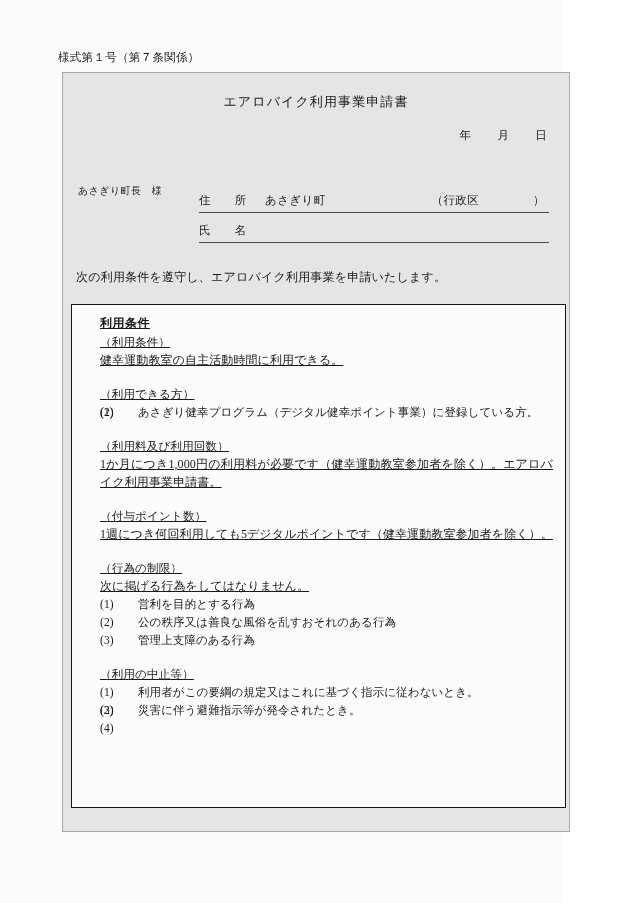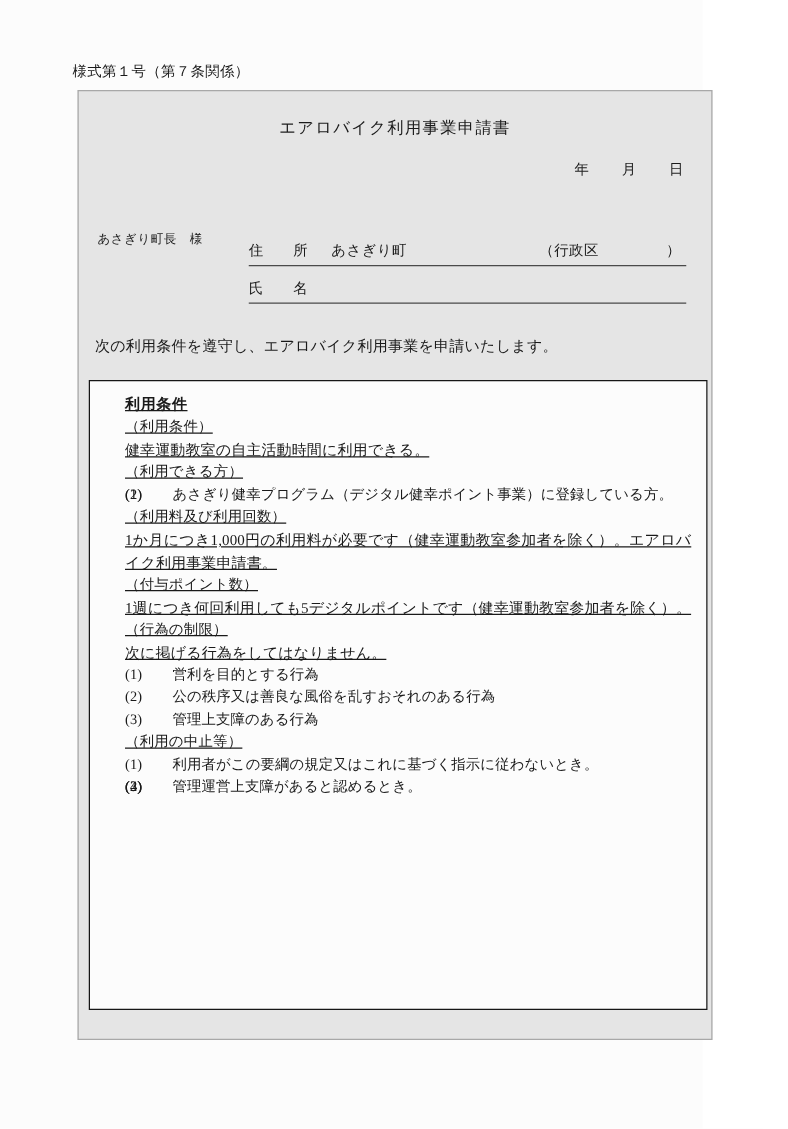--- a/index.html
+++ b/index.html
@@ -135,21 +135,21 @@
 
   .cond-title {
     font-size: 12px;
     font-weight: bold;
     letter-spacing: 0.5px;
     margin: 0 0 1px 0;
     line-height: 18px;
   }
 
   .cond-group { margin: 0; }
-  .cond-group + .cond-group { }
+  .cond-group + .cond-group { margin-top: 16px; }
 
   .cond-head {
     font-size: 11.5px;
     line-height: 18px;
     letter-spacing: 0.2px;
     white-space: nowrap;
   }
   .cond-body {
     font-size: 12px;
     line-height: 18px;
@@ -265,23 +265,23 @@
         <div class="cond-head">（利用の中止等）</div>
         <div class="cond-item">
           <span class="num">(1)</span>
           <span class="txt">利用者がこの要綱の規定又はこれに基づく指示に従わないとき。</span>
         </div>
         <div class="cond-item">
           <span class="num">(2)</span>
         </div>
         <div class="cond-item">
           <span class="num">(3)</span>
+          <span class="txt">災害に伴う避難指示等が発令されたとき。</span>
         </div>
         <div class="cond-item">
           <span class="num">(4)</span>
-          <span class="txt">管理運営上支障があると認めるとき。</span>
         </div>
       </div>
 
     </div>
 
   </div>
 </div>
 
 </body></html>

